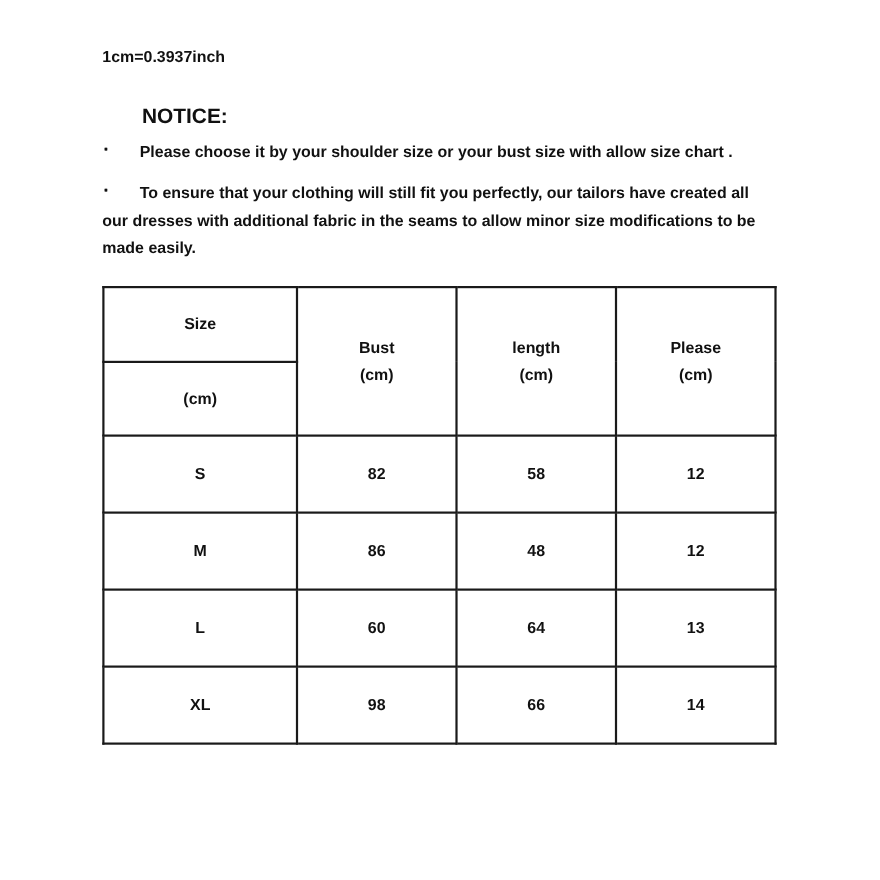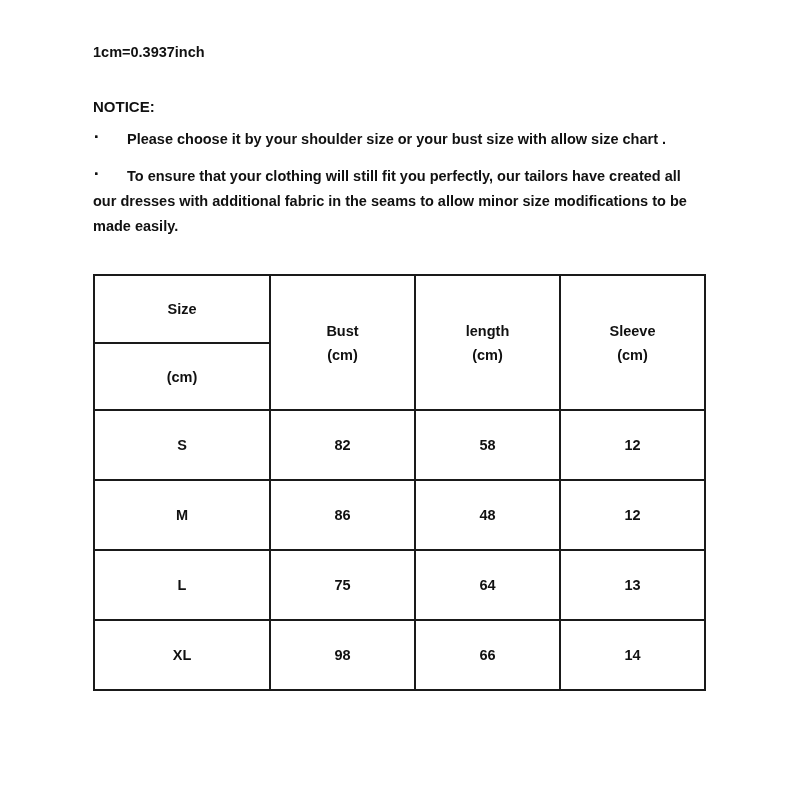--- a/index.html
+++ b/index.html
@@ -18,43 +18,44 @@
     height: 764px;
     padding: 44px 92px 0 93px;
   }
   .conversion-note {
     font-size: 14.5px;
     line-height: 17px;
     white-space: nowrap;
   }
   .notice-heading {
     margin-top: 37px;
-    font-size: 15px;
+    font-size: 19px;
     line-height: 17px;
+    margin-left: 36px;
   }
   .notice-list { margin-top: 2px; }
   .notice-item {
     position: relative;
     margin-top: 12px;
     font-size: 14.5px;
     line-height: 25px;
     text-indent: 34px; 
     text-align: left;
   }
   .notice-item .bullet {
     position: absolute;
     left: 1px;
     top: -3px;
     text-indent: 0;
     font-size: 16px;
   }
   table.size-chart {
     border-collapse: collapse;
     table-layout: fixed;
-    margin-top: 35px;
+    margin-top: 21px;
     width: 611px;
   }
   table.size-chart td {
     border: 2px solid #1a1a1a;
     padding: 0;
     text-align: center;
     vertical-align: middle;
     font-size: 14.5px;
     font-weight: 700;
     background: #ffffff;
@@ -102,42 +103,42 @@
       <td class="hdr-size">Size</td>
       <td class="hdr-span" rowspan="2">
         <span>Bust</span>
         <span>(cm)</span>
       </td>
       <td class="hdr-span" rowspan="2">
         <span>length</span>
         <span>(cm)</span>
       </td>
       <td class="hdr-span" rowspan="2">
-        <span>Sleeve</span>
+        <span>Please</span>
         <span>(cm)</span>
       </td>
     </tr>
     <tr>
       <td class="hdr-unit">(cm)</td>
     </tr>
     <tr class="data-row">
       <td>S</td>
       <td>82</td>
       <td>58</td>
       <td>12</td>
     </tr>
     <tr class="data-row">
       <td>M</td>
       <td>86</td>
       <td>48</td>
       <td>12</td>
     </tr>
     <tr class="data-row">
       <td>L</td>
-      <td>75</td>
+      <td>60</td>
       <td>64</td>
       <td>13</td>
     </tr>
     <tr class="data-row">
       <td>XL</td>
       <td>98</td>
       <td>66</td>
       <td>14</td>
     </tr>
   </tbody>

